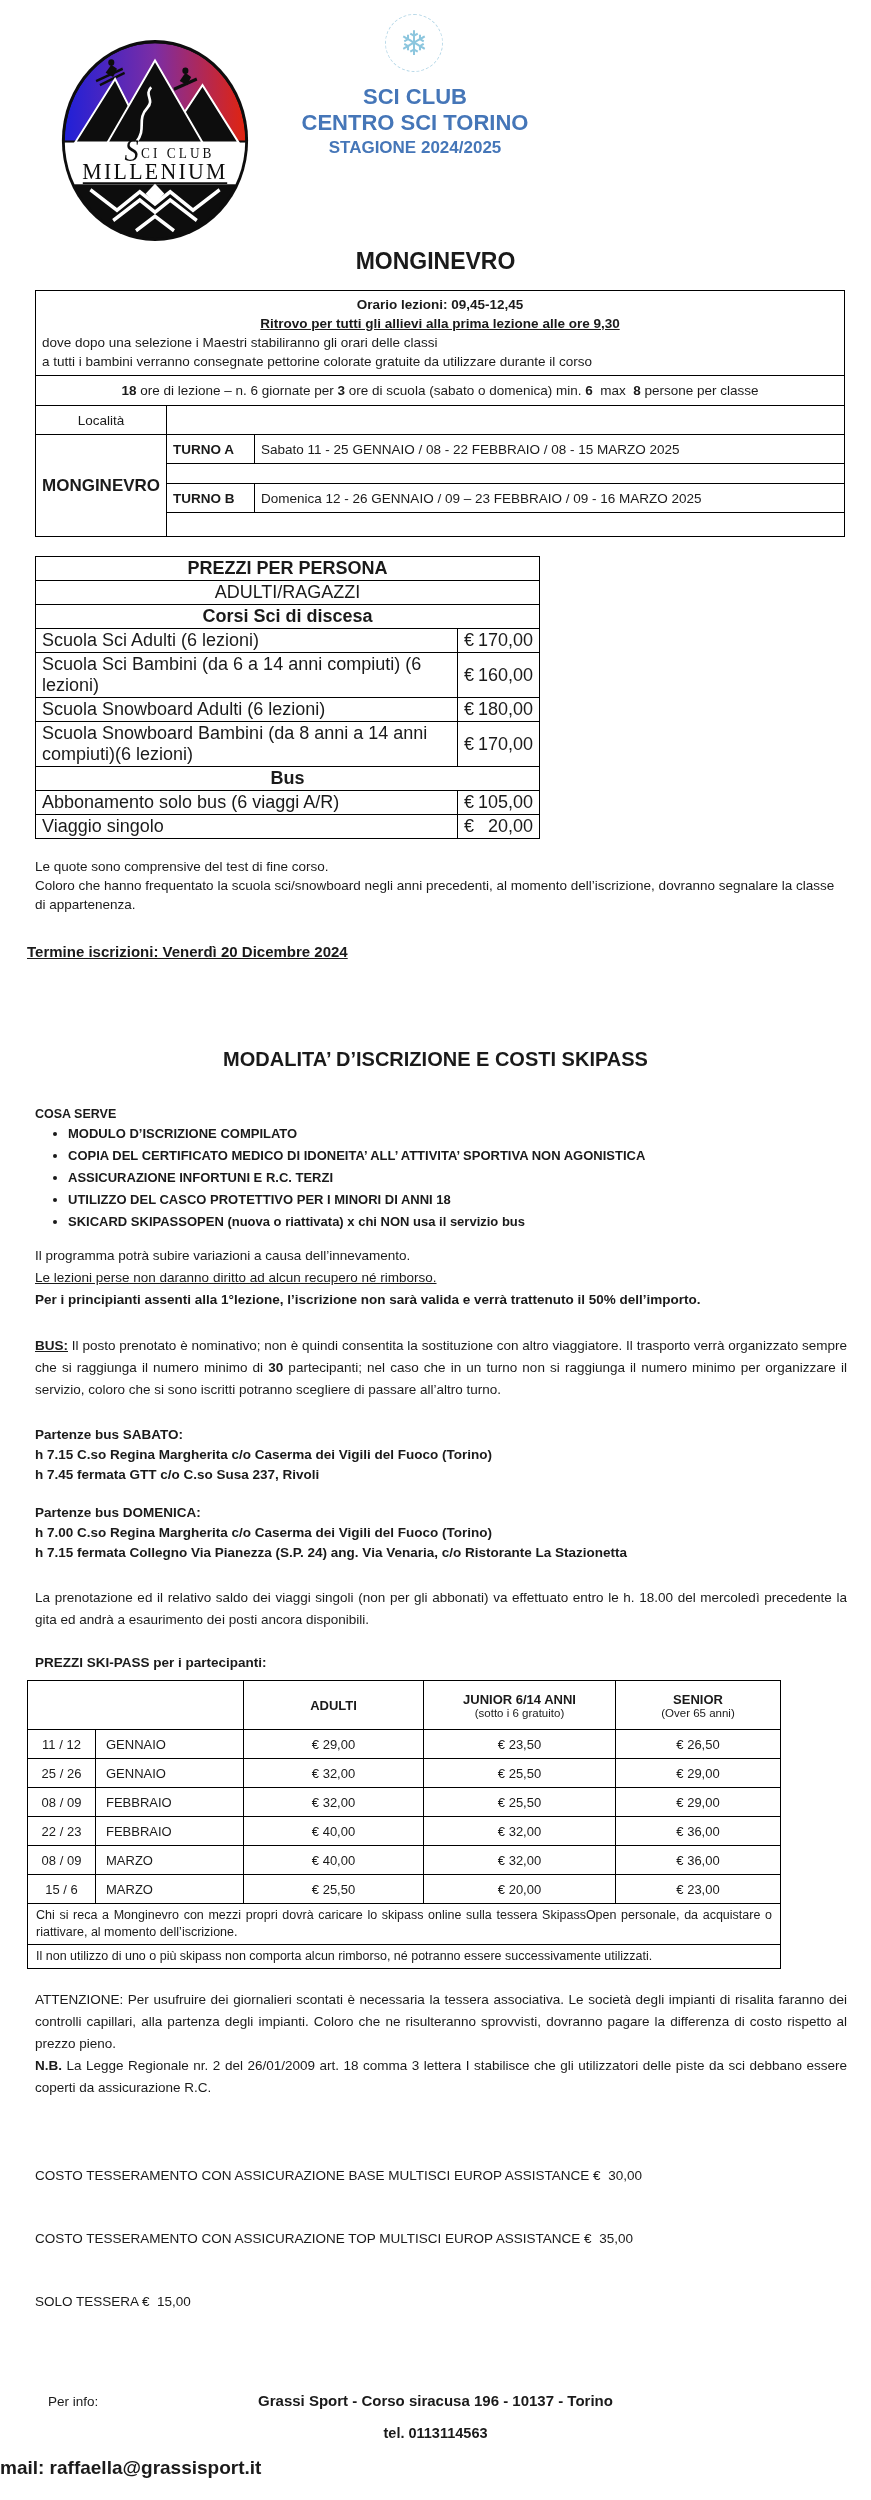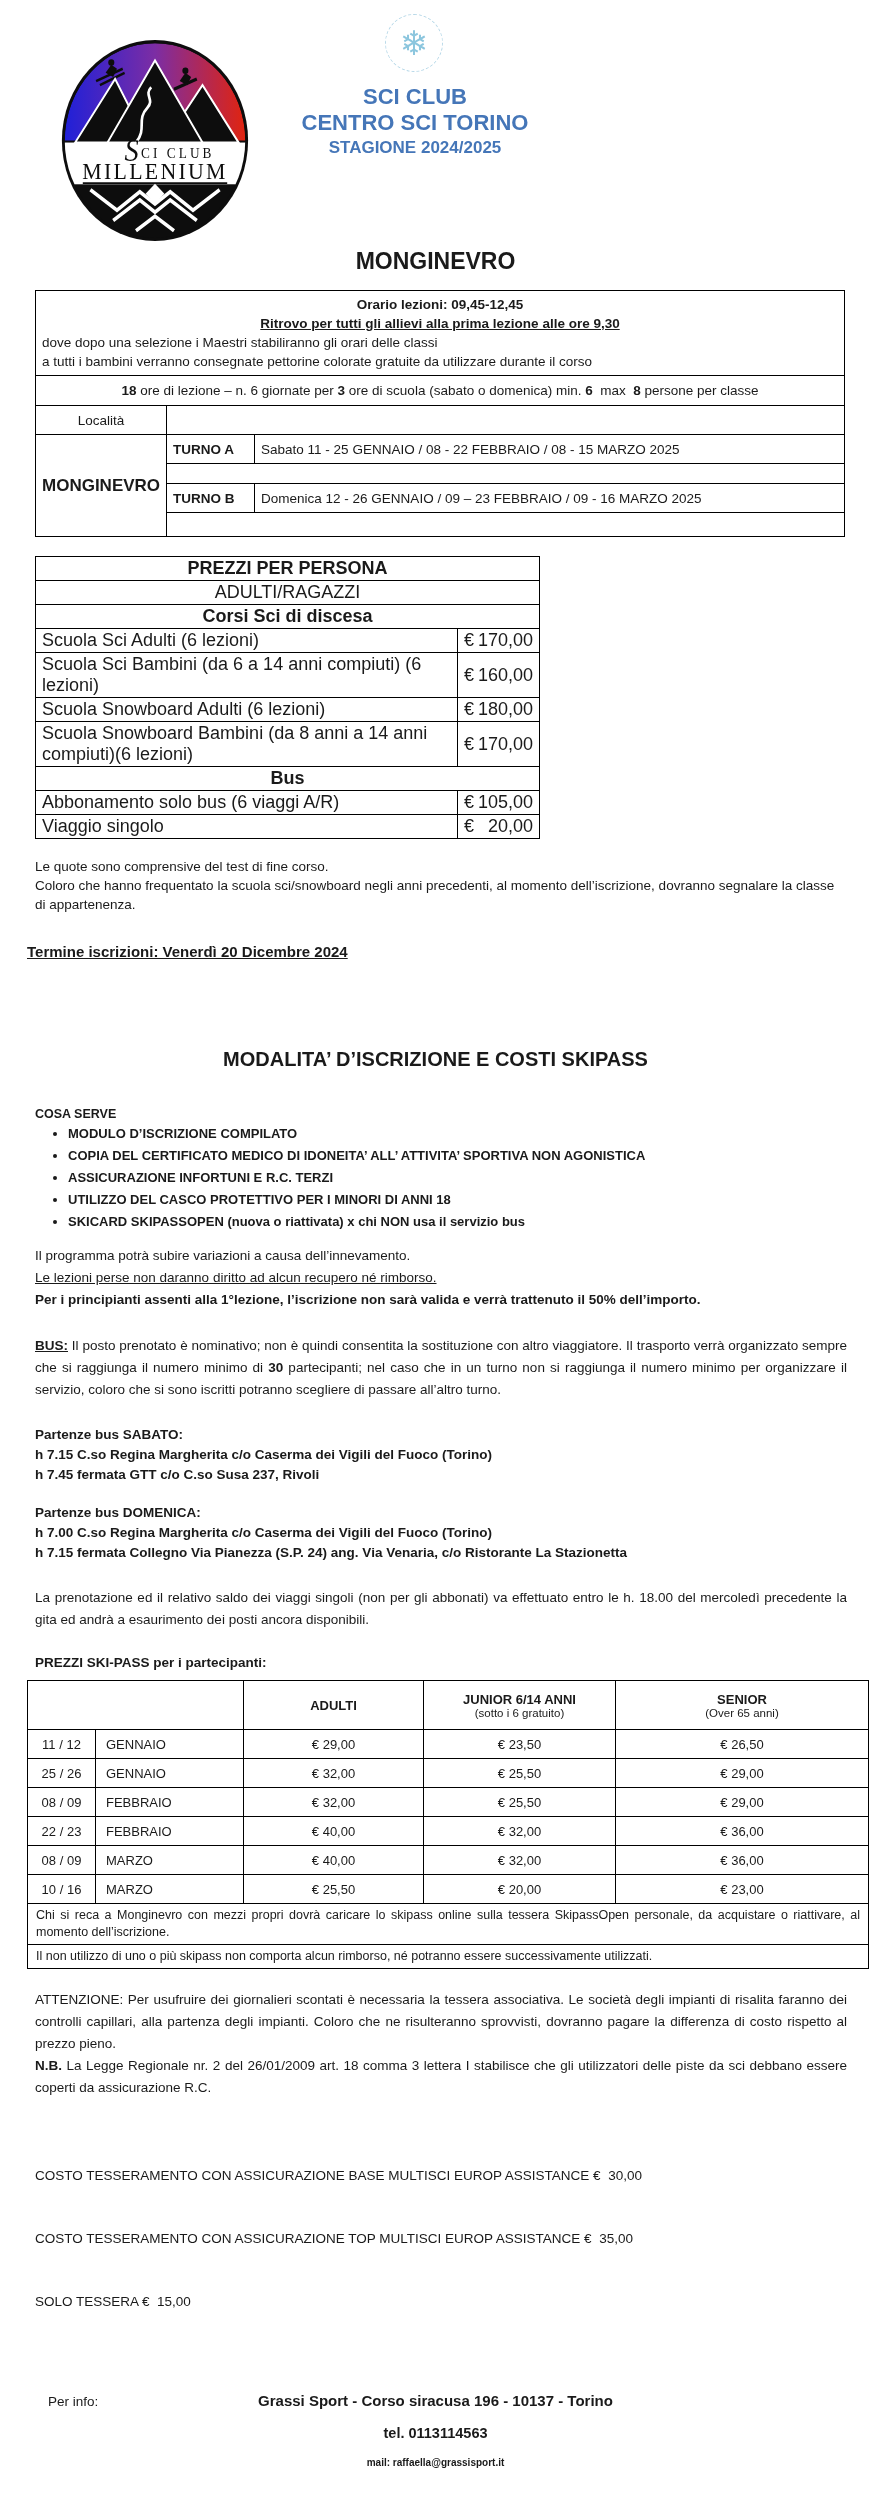--- a/index.html
+++ b/index.html
@@ -59,33 +59,33 @@
   
   .para{margin-left:35px;width:812px;line-height:19px;}
   .lh22{line-height:22px;}
   .termine{margin-left:27px;margin-top:29px;font-weight:bold;text-decoration:underline;font-size:15px;}
   .modalita{margin-top:88px;text-align:center;font-weight:bold;font-size:20px;}
   .cosa-serve{margin-left:35px;margin-top:36px;font-weight:bold;font-size:12.5px;}
   ul.req{margin:6px 0 0 68px;padding:0;font-weight:bold;font-size:13px;}
   ul.req li{margin-bottom:8px;line-height:14px;}
 
   
-  .sktbl{width:842px;margin-left:27px;margin-top:8px;border-radius:26px;}
+  .sktbl{width:754px;margin-left:27px;margin-top:8px;border-radius:26px;}
   .sktbl td{text-align:center;font-size:13px;}
   .sktbl .hdr td{height:44px;}
   .sktbl .hdr .sub{font-size:11.5px;font-weight:normal;}
   .sktbl .dr td{height:24px;}
   .sktbl .month{text-align:left;padding-left:10px;}
   .sktbl .note td{text-align:justify;font-size:12.5px;padding:3px 8px;line-height:17px;}
 
   .footer{position:relative;margin-top:38px;height:120px;}
   .per-info{position:absolute;left:48px;top:2px;font-size:13.5px;}
   .shop-line{text-align:center;font-weight:bold;font-size:15px;padding-top:0;}
   .tel-line{text-align:center;font-weight:bold;font-size:14.5px;margin-top:16px;}
-  .mail-line{text-align:center;font-weight:bold;font-size:10px;margin-top:16px;}
+  .mail-line{text-align:left;font-weight:bold;font-size:19px;margin-top:16px;}
 </style>
 </head>
 <body>
 
 <div class="page">
 
   <div class="header">
 
     <svg class="logo" width="190" height="205" viewBox="0 0 100 100" preserveAspectRatio="none">
       <defs>
@@ -355,21 +355,21 @@
       <td>€ 36,00</td>
     </tr>
     <tr class="dr">
       <td>08 / 09</td>
       <td class="month">MARZO</td>
       <td>€ 40,00</td>
       <td>€ 32,00</td>
       <td>€ 36,00</td>
     </tr>
     <tr class="dr">
-      <td>10 / 16</td>
+      <td>15 / 6</td>
       <td class="month">MARZO</td>
       <td>€ 25,50</td>
       <td>€ 20,00</td>
       <td>€ 23,00</td>
     </tr>
     <tr class="note">
       <td colspan="5">Chi si reca a Monginevro con mezzi propri dovrà caricare lo skipass online sulla tessera SkipassOpen personale, da acquistare o riattivare, al momento dell’iscrizione.</td>
     </tr>
     <tr class="note">
       <td colspan="5">Il non utilizzo di uno o più skipass non comporta alcun rimborso, né potranno essere successivamente utilizzati.</td>

